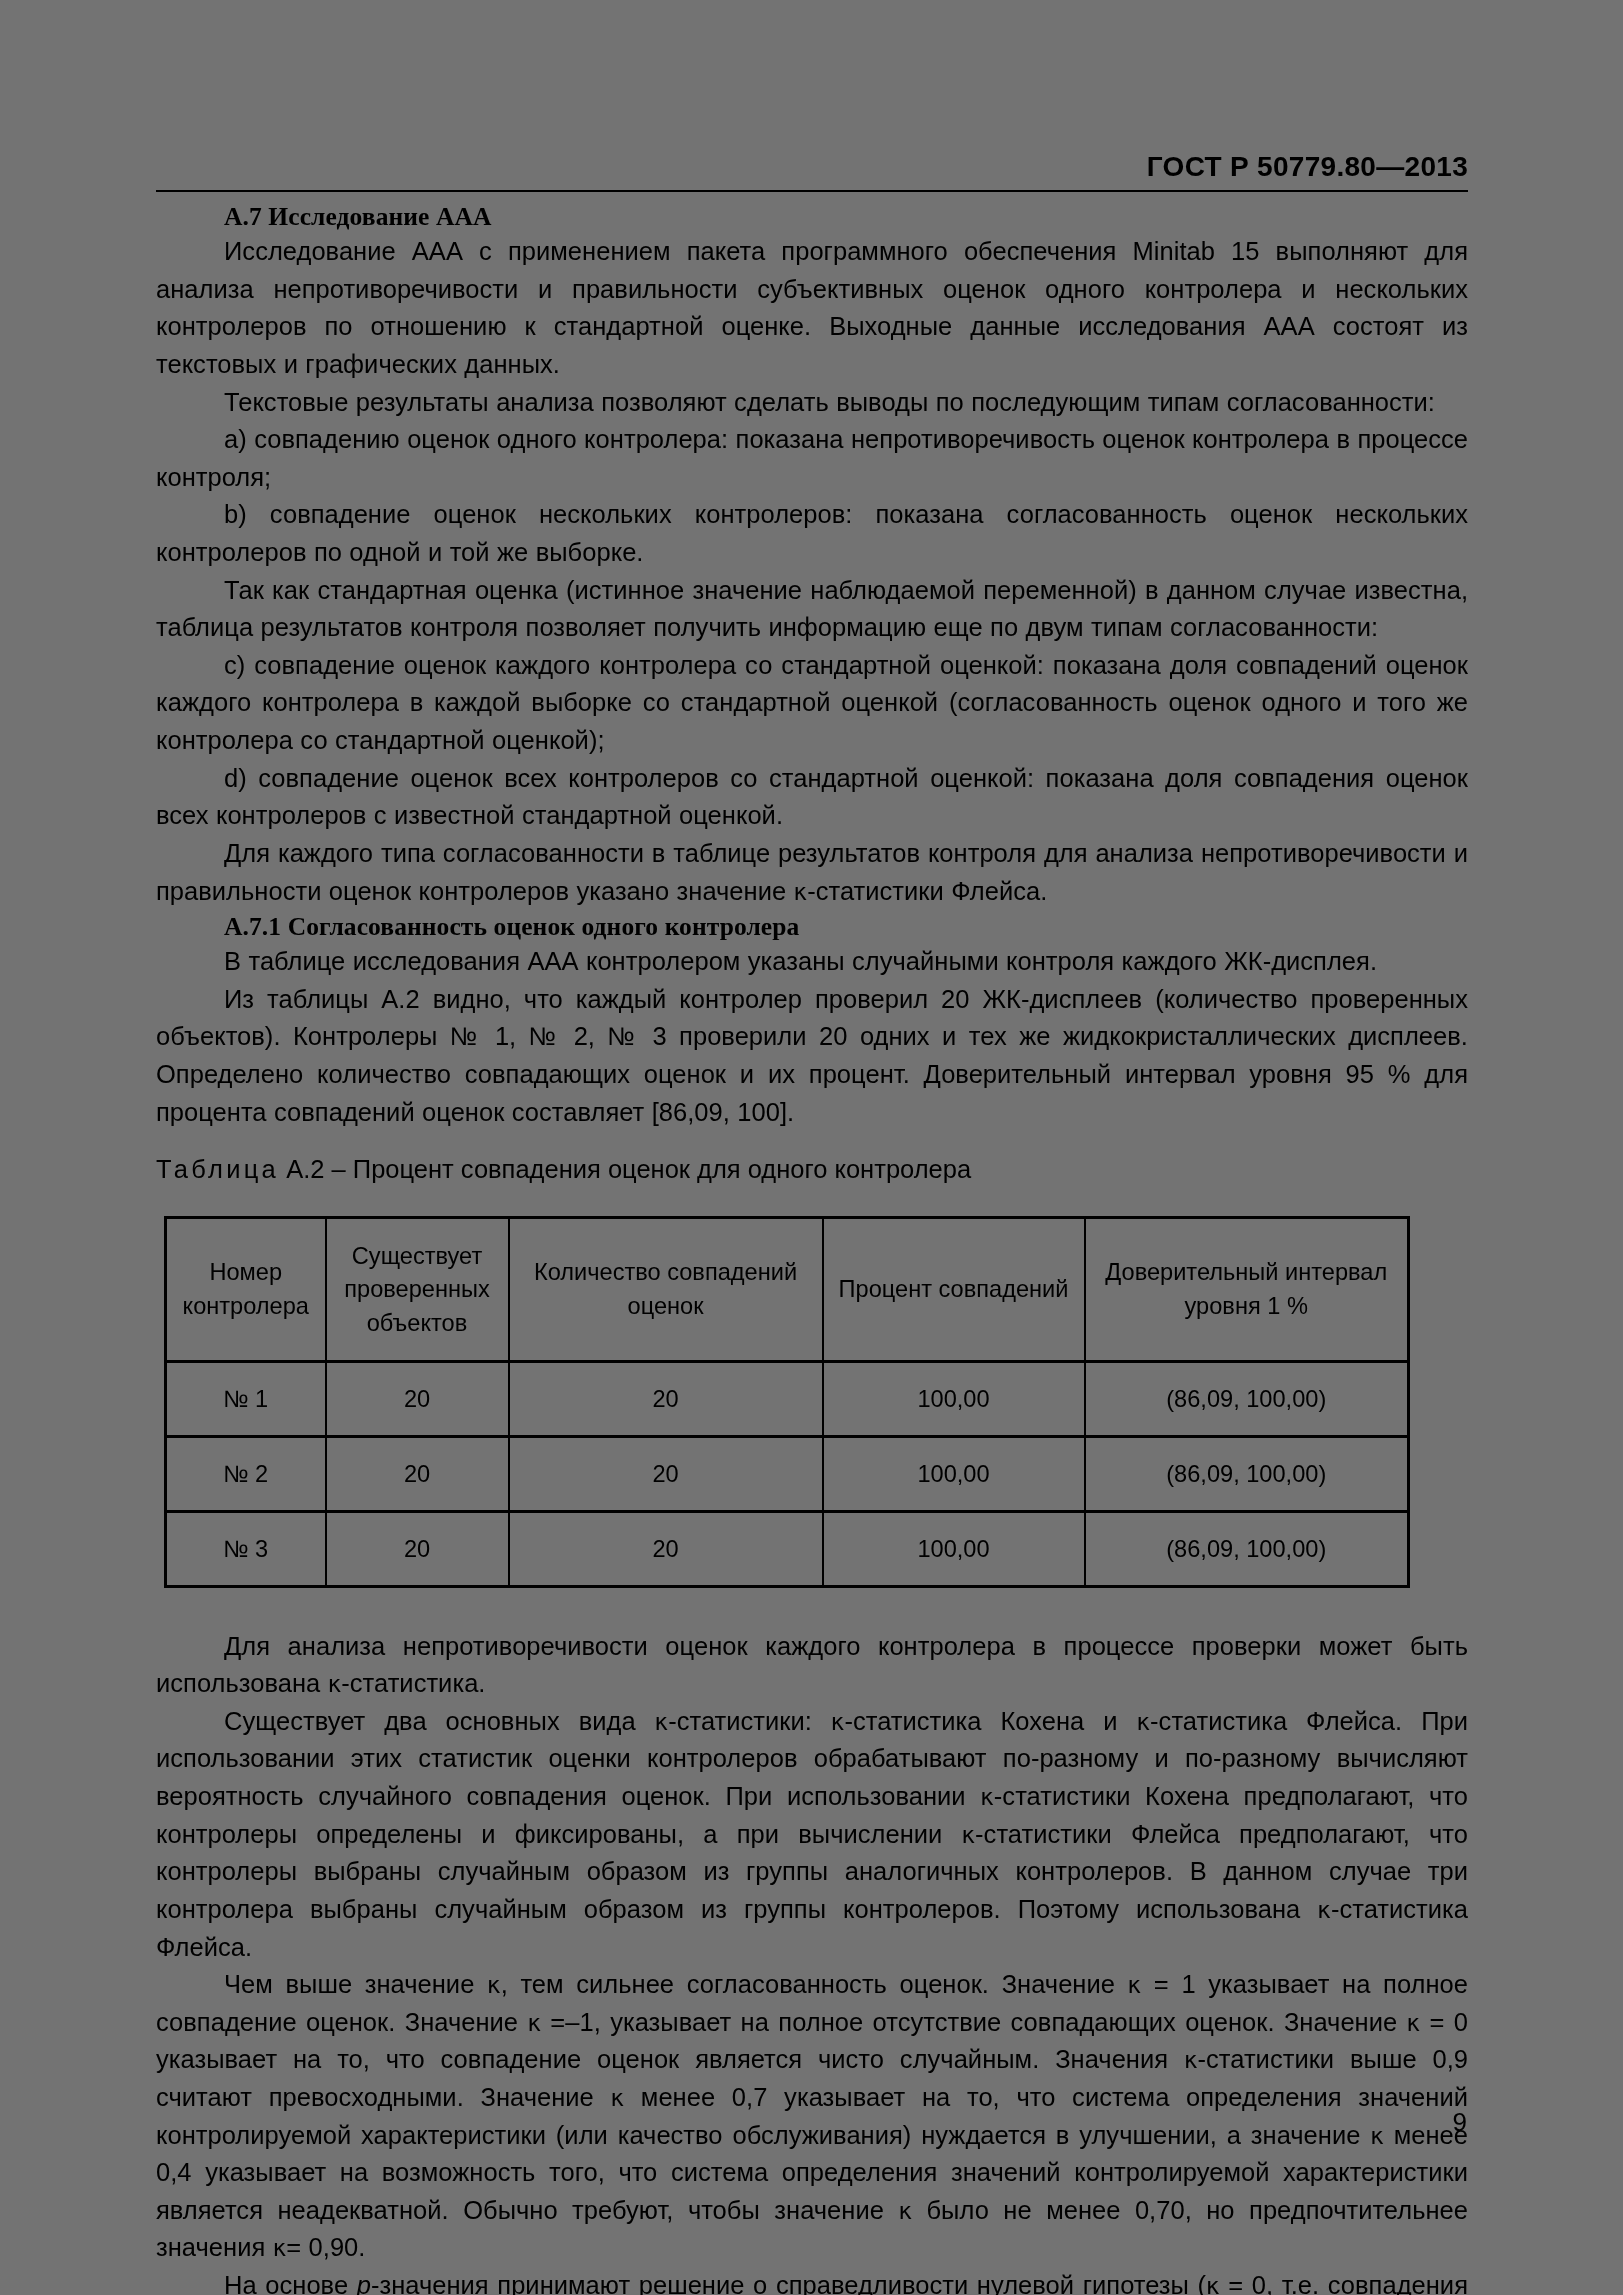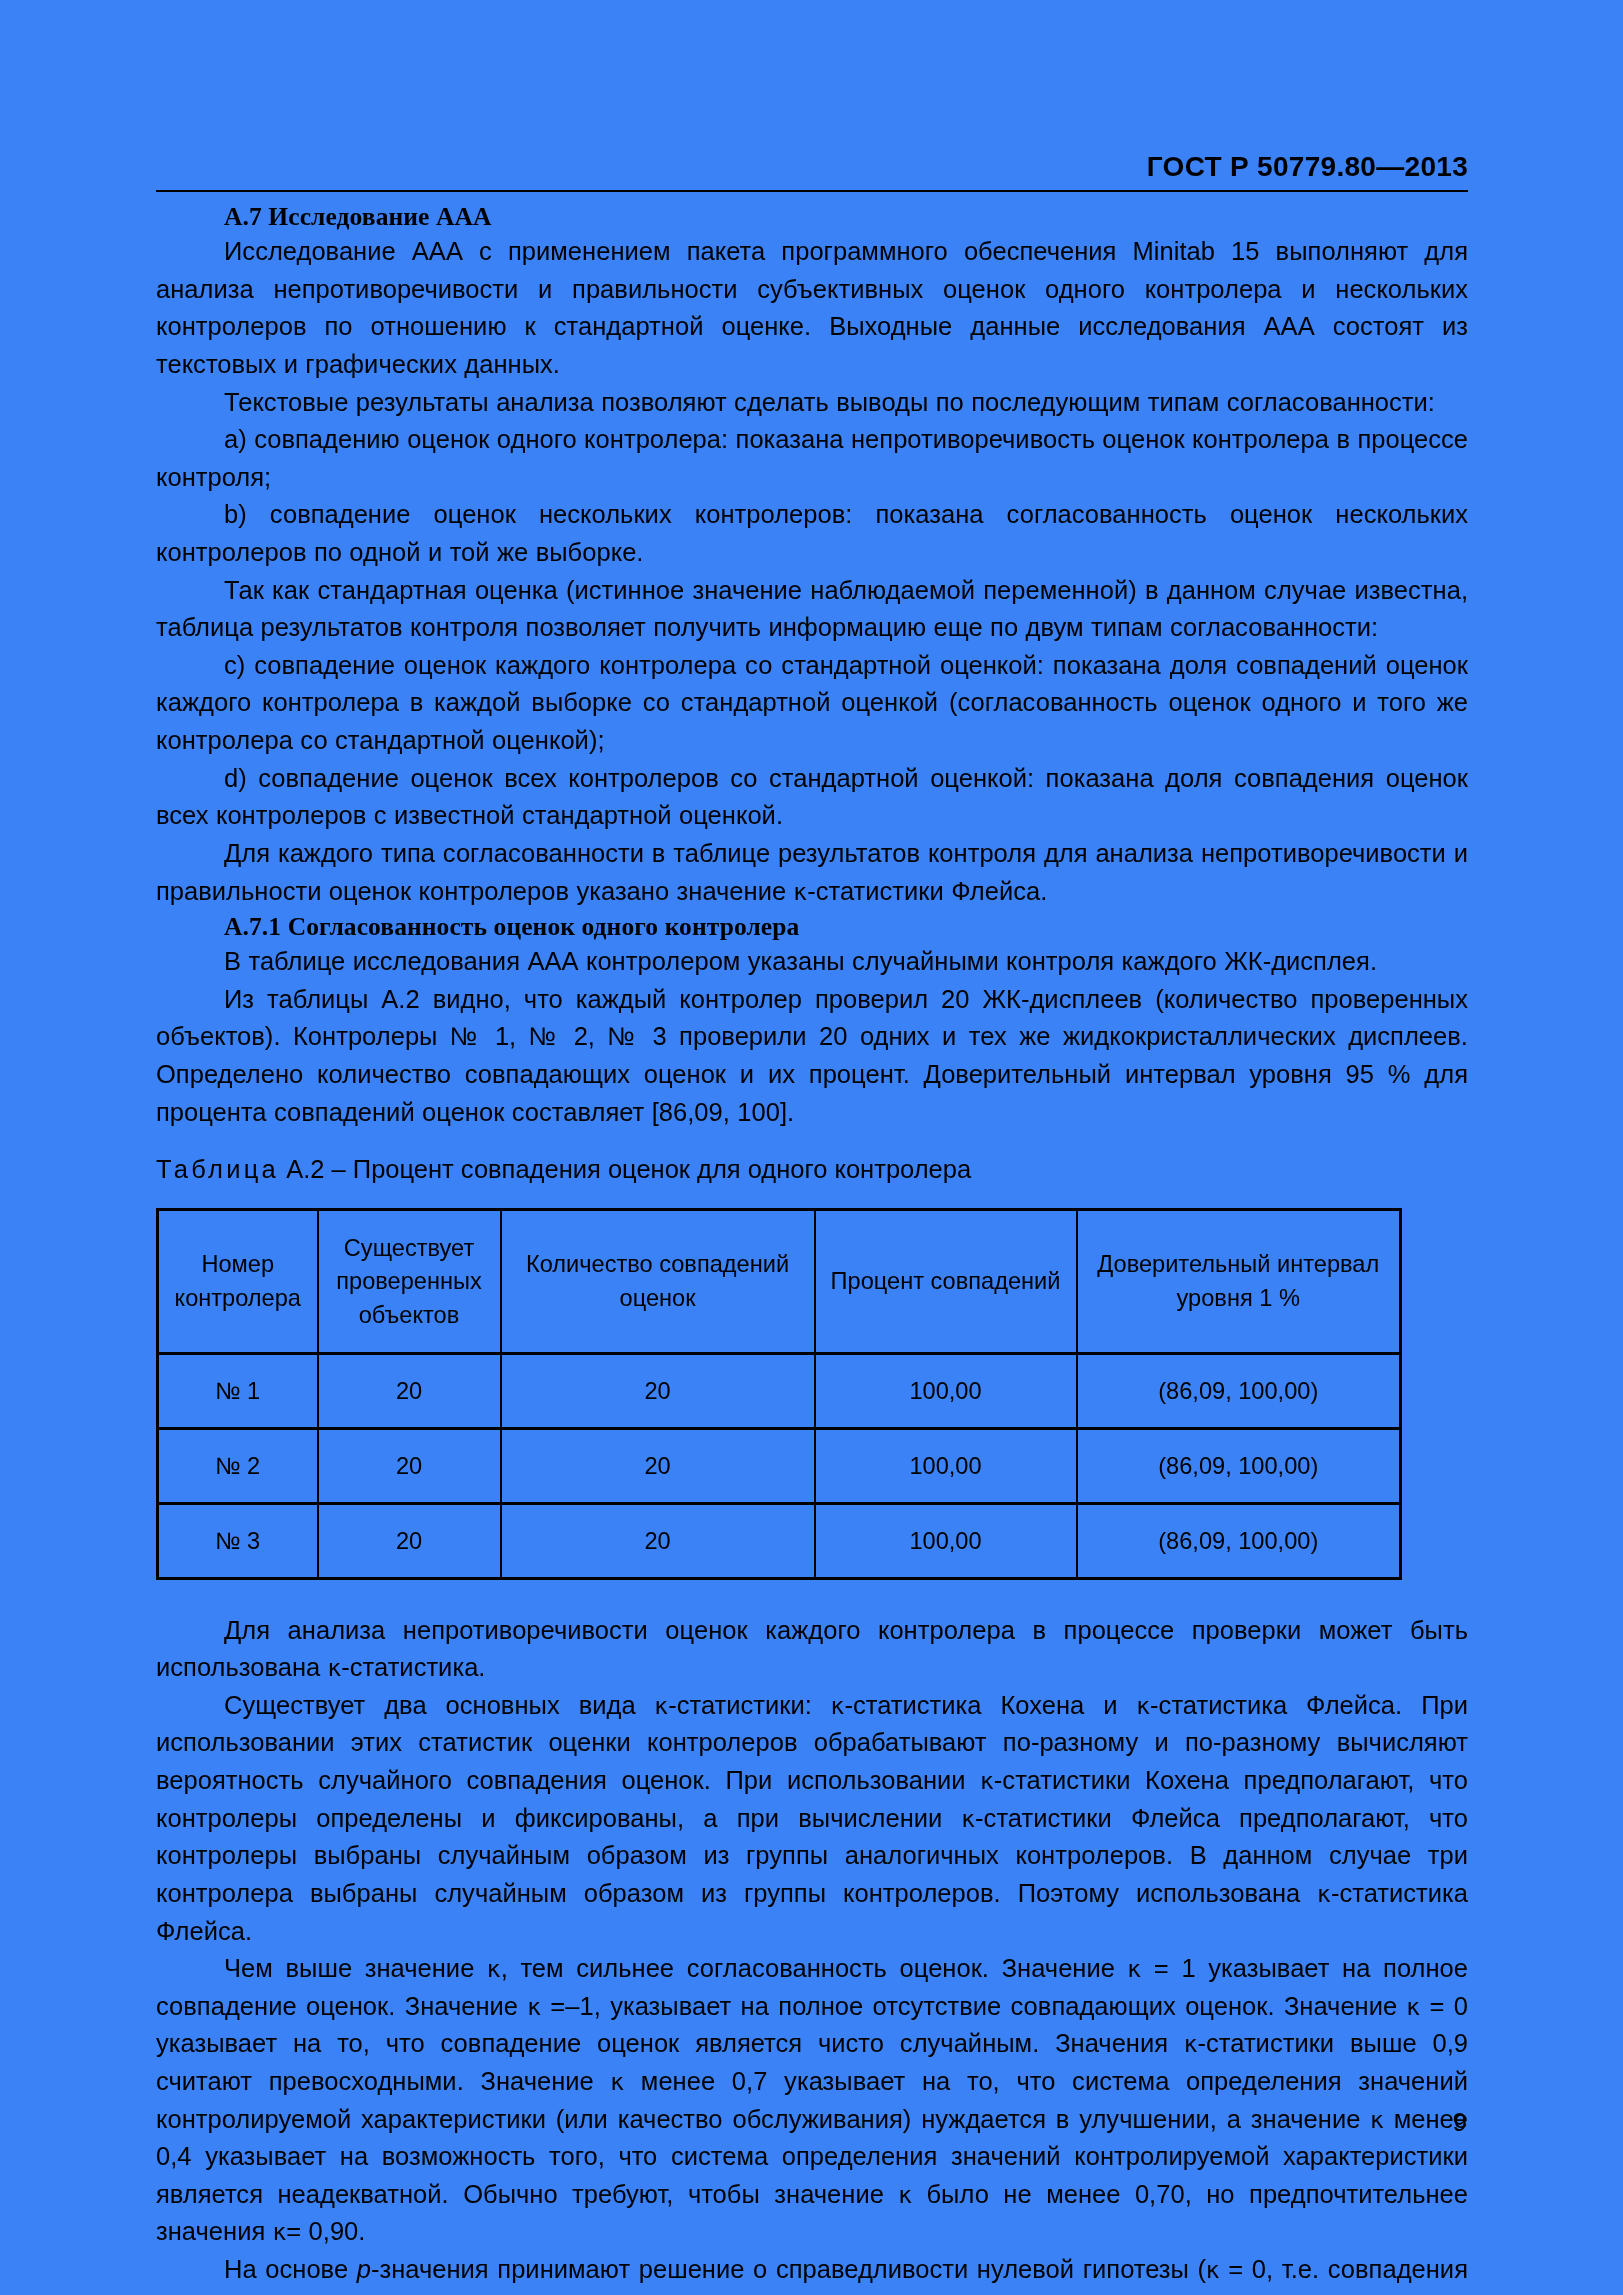--- a/index.html
+++ b/index.html
@@ -4,21 +4,21 @@
 <style>
   html, body {
     margin: 0;
     padding: 0;
     background: #ffffff;
   }
   .page {
     position: relative;
     width: 1623px;
     height: 2295px;
-    background: #3b82f6;
+    background: #737373;
     font-family: "Liberation Sans Narrow", "Liberation Sans", sans-serif;
     color: #000000;
     box-sizing: border-box;
     overflow: hidden;
   }
 
   
   .header {
     position: absolute;
     left: 156px;
@@ -84,21 +84,21 @@
     margin: 0;
     padding: 0;
     white-space: nowrap;
   }
   .tbl-caption .sp { letter-spacing: 3.3px; }
 
   
   table.a2 {
     border-collapse: collapse;
     width: 1243px;
-    margin: 0;
+    margin: 8px;
     table-layout: fixed;
     border: 3.3px solid #000;
   }
   table.a2 col.c1 { width: 160px; }
   table.a2 col.c2 { width: 183px; }
   table.a2 col.c3 { width: 314px; }
   table.a2 col.c4 { width: 262px; }
   table.a2 col.c5 { width: 324px; }
 
   table.a2 th,

